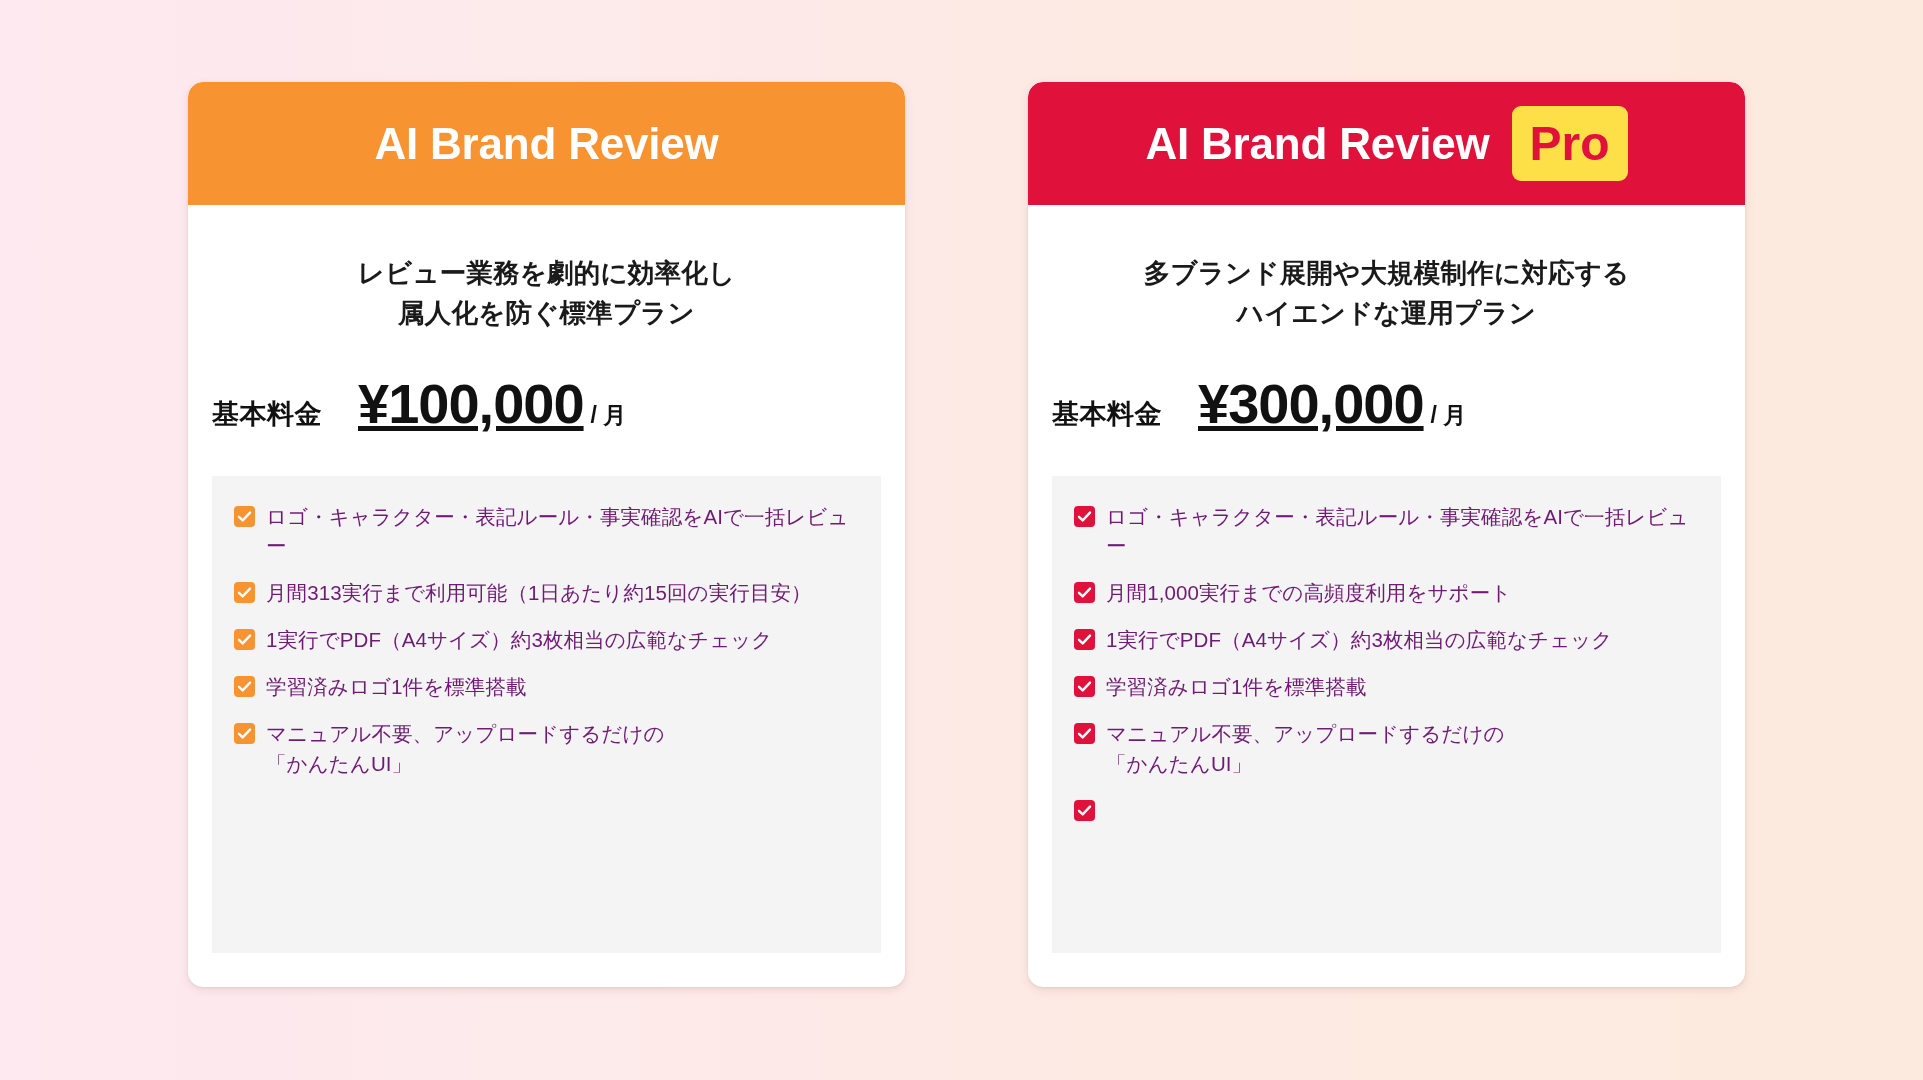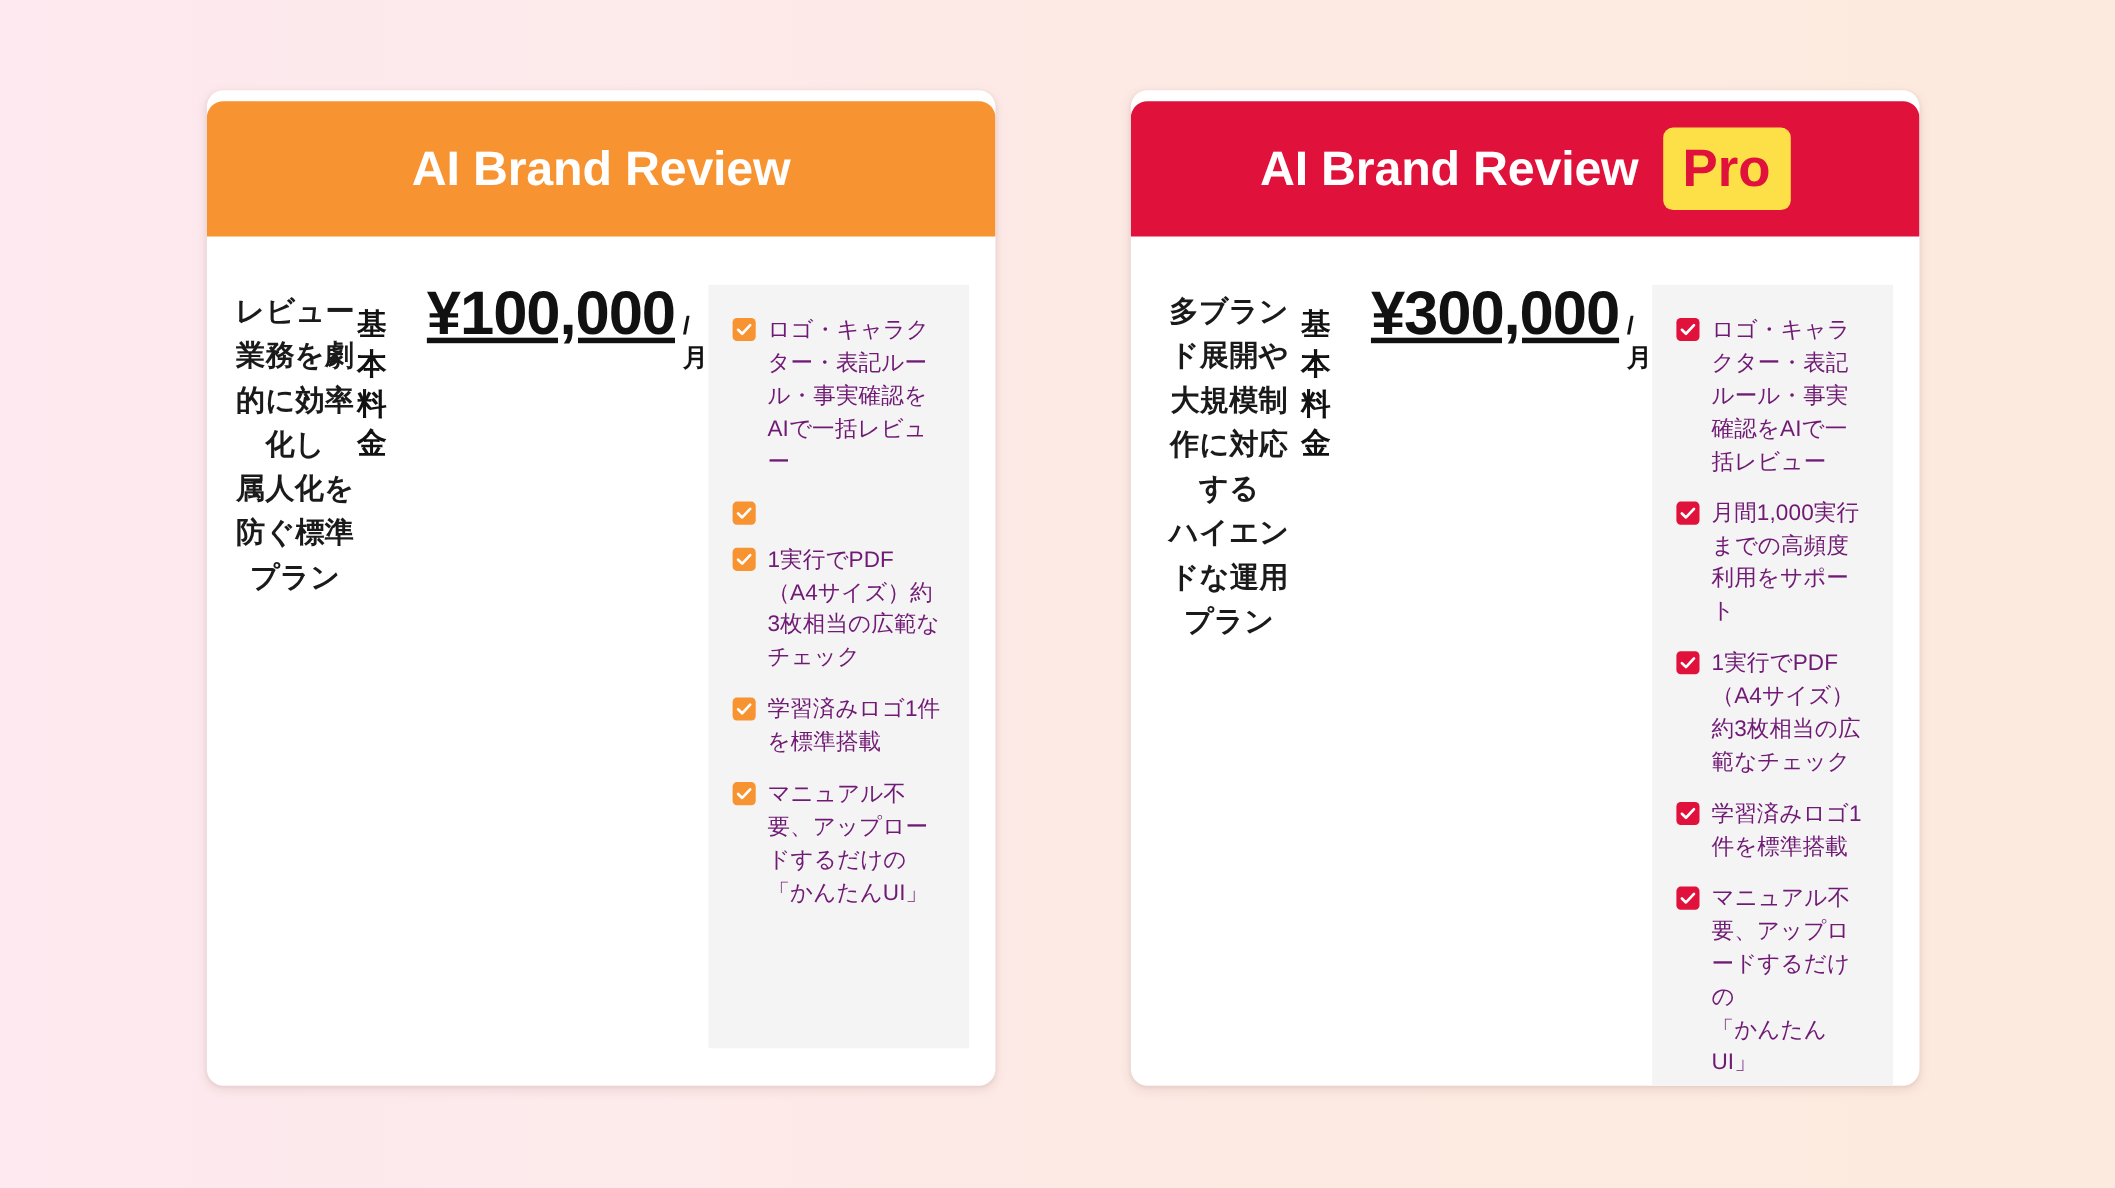--- a/index.html
+++ b/index.html
@@ -48,21 +48,20 @@
 
   
   .card-header {
     height: 123px;
     flex: 0 0 123px;
     display: flex;
     align-items: center;
     justify-content: center;
     gap: 22px;
     border-radius: 15px 15px 0 0;
-    margin-top: 10px;
   }
 
   .card--basic .card-header { background: #f79331; }
   .card--pro   .card-header { background: #e0123c; }
 
   .card-title {
     color: #ffffff;
     font-size: 44px;
     font-weight: 700;
     letter-spacing: -0.2px;
@@ -78,21 +77,21 @@
     line-height: 1;
     padding: 14px 18px 13px;
     border-radius: 9px;
     white-space: nowrap;
   }
 
   
   .card-body {
     flex: 1 1 auto;
     display: flex;
-    flex-direction: row;
+    flex-direction: column;
     padding: 0 24px 34px;
   }
 
   .subtitle {
     margin-top: 48px;
     text-align: center;
     color: #1a1a1a;
     font-size: 26.5px;
     font-weight: 700;
     line-height: 1.52;
@@ -200,20 +199,21 @@
             </span>
             <span class="feature-text">ロゴ・キャラクター・表記ルール・事実確認をAIで一括レビュー</span>
           </div>
 
           <div class="feature">
             <span class="check-icon">
               <svg width="21" height="21" viewBox="0 0 21 21">
                   <path d="M5 10.8 L8.7 14.4 L16 6.6" fill="none" stroke="#ffffff" stroke-width="2.4" stroke-linecap="round" stroke-linejoin="round"></path>
                 </svg>
             </span>
+            <span class="feature-text">月間313実行まで利用可能（1日あたり約15回の実行目安）</span>
           </div>
 
           <div class="feature">
             <span class="check-icon">
               <svg width="21" height="21" viewBox="0 0 21 21">
                   <path d="M5 10.8 L8.7 14.4 L16 6.6" fill="none" stroke="#ffffff" stroke-width="2.4" stroke-linecap="round" stroke-linejoin="round"></path>
                 </svg>
             </span>
             <span class="feature-text">1実行でPDF（A4サイズ）約3枚相当の広範なチェック</span>
           </div>

